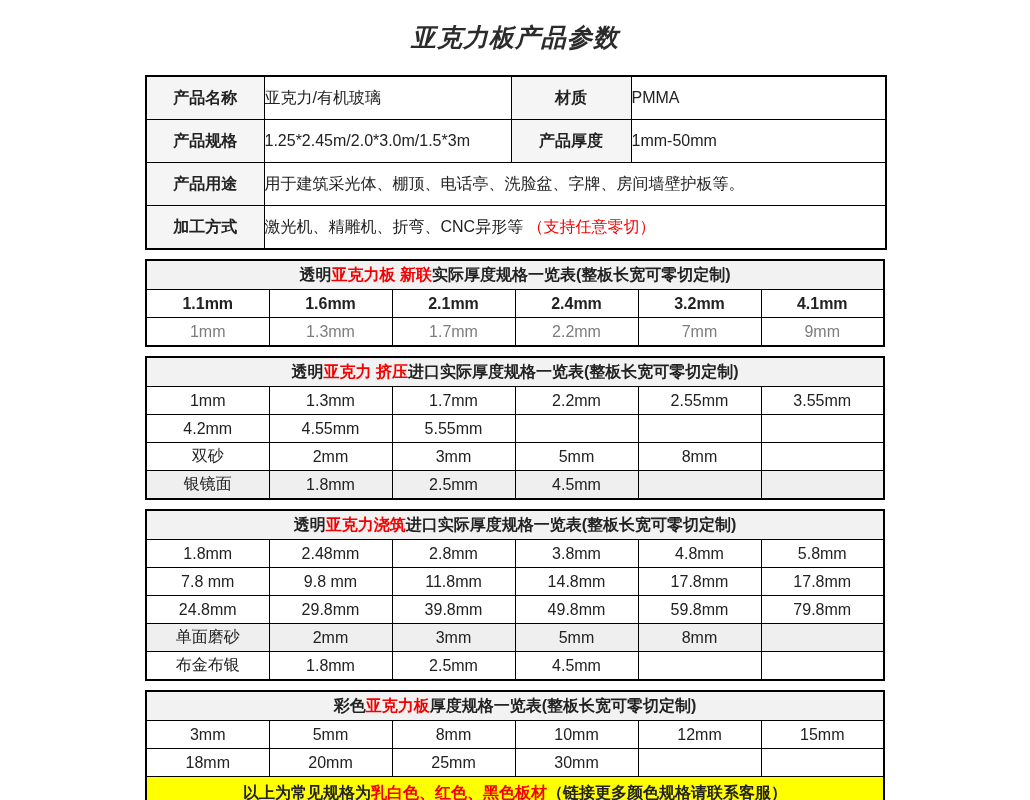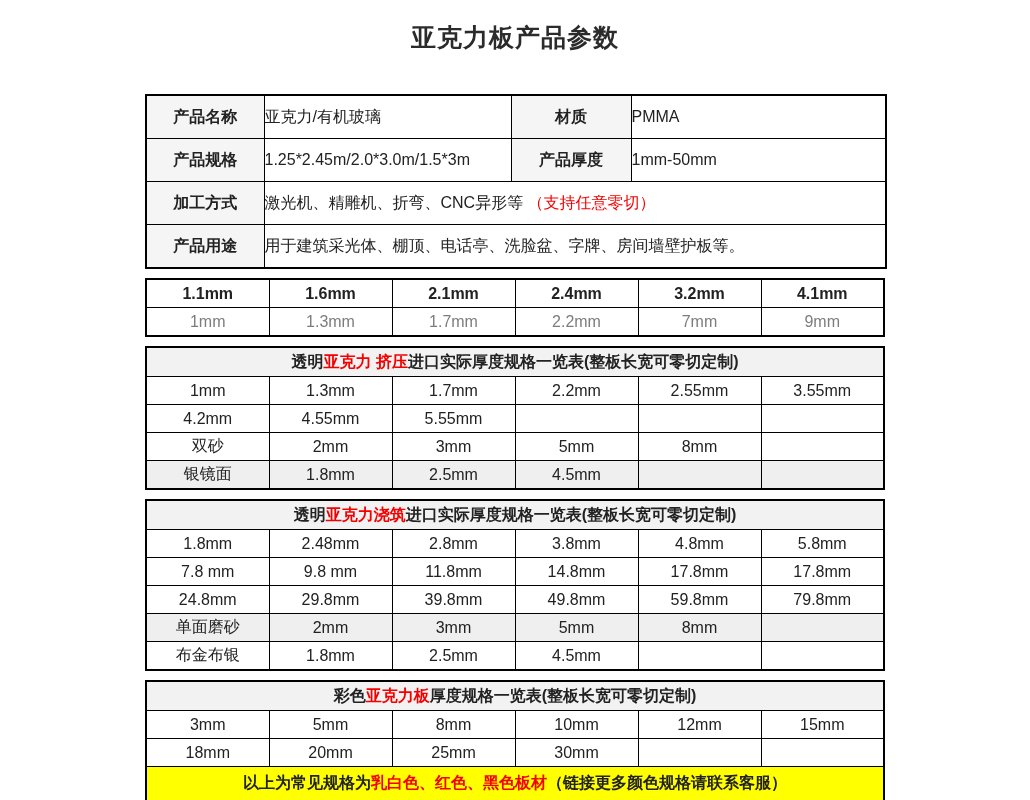--- a/index.html
+++ b/index.html
@@ -14,23 +14,23 @@
   }
   html,body{margin:0;padding:0;}
   body{
     width:1030px;height:800px;background:#ffffff;
     font-family:"Liberation Sans","DejaVu Sans",sans-serif;
     color:var(--text);
   }
   .page{width:740px;margin:0 auto;}
   .title{
     font-size:25px;font-weight:700;text-align:center;color:#2b2b2b;
-    margin:0;padding:21px 0 21px 0;letter-spacing:1px;
+    margin:0;padding:21px 0 21px 0;letter-spacing:1px;font-style:italic;
   }
-  table{border-collapse:collapse;width:740px;table-layout:fixed;background:#ffffff;margin-top:19px;}
+  table{border-collapse:collapse;width:740px;table-layout:fixed;background:#ffffff;}
   table{border:2px solid var(--border);}
   td{border:1px solid var(--border);text-align:center;font-size:16px;overflow:hidden;white-space:nowrap;}
   
   .info-table td{height:40px;}
   .info-table .label-cell{background:var(--label-bg);font-weight:700;}
   .info-table .value-cell{text-align:left;padding-left:0;}
   
   .spec-table{margin-top:9px;}
   .spec-table .header-cell{height:26px;background:var(--header-bg);font-weight:700;}
   .spec-table td{height:25px;}
@@ -60,41 +60,44 @@
           <td class="label-cell">材质</td>
           <td class="value-cell"><span>PMMA</span></td>
         </tr>
         <tr>
           <td class="label-cell">产品规格</td>
           <td class="value-cell"><span>1.25*2.45m/2.0*3.0m/1.5*3m</span></td>
           <td class="label-cell">产品厚度</td>
           <td class="value-cell"><span>1mm-50mm</span></td>
         </tr>
         <tr>
+          <td class="label-cell">产品用途</td>
+          <td class="value-cell" colspan="3"><span>用于建筑采光体、棚顶、电话亭、洗脸盆、字牌、房间墙壁护板等。</span></td>
+        </tr>
+        <tr>
           <td class="label-cell">加工方式</td>
           <td class="value-cell" colspan="3"><span>激光机、精雕机、折弯、CNC异形等 </span><span class="red">（支持任意零切）</span></td>
         </tr>
-        <tr>
-          <td class="label-cell">产品用途</td>
-          <td class="value-cell" colspan="3"><span>用于建筑采光体、棚顶、电话亭、洗脸盆、字牌、房间墙壁护板等。</span></td>
-        </tr>
       </tbody>
   </table>
 
   <div id="spec-tables">
       <table class="spec-table">
         <colgroup>
           <col style="width: 16.666%;">
           <col style="width: 16.666%;">
           <col style="width: 16.666%;">
           <col style="width: 16.666%;">
           <col style="width: 16.666%;">
           <col style="width: 16.666%;">
         </colgroup>
         <tbody>
+          <tr>
+            <td colspan="6" class="header-cell"><span>透明</span><span class="red">亚克力板 新联</span><span>实际厚度规格一览表(整板长宽可零切定制)</span></td>
+          </tr>
           <tr class="bold">
             <td>1.1mm</td>
             <td>1.6mm</td>
             <td>2.1mm</td>
             <td>2.4mm</td>
             <td>3.2mm</td>
             <td>4.1mm</td>
           </tr>
           <tr class="muted">
             <td>1mm</td>

